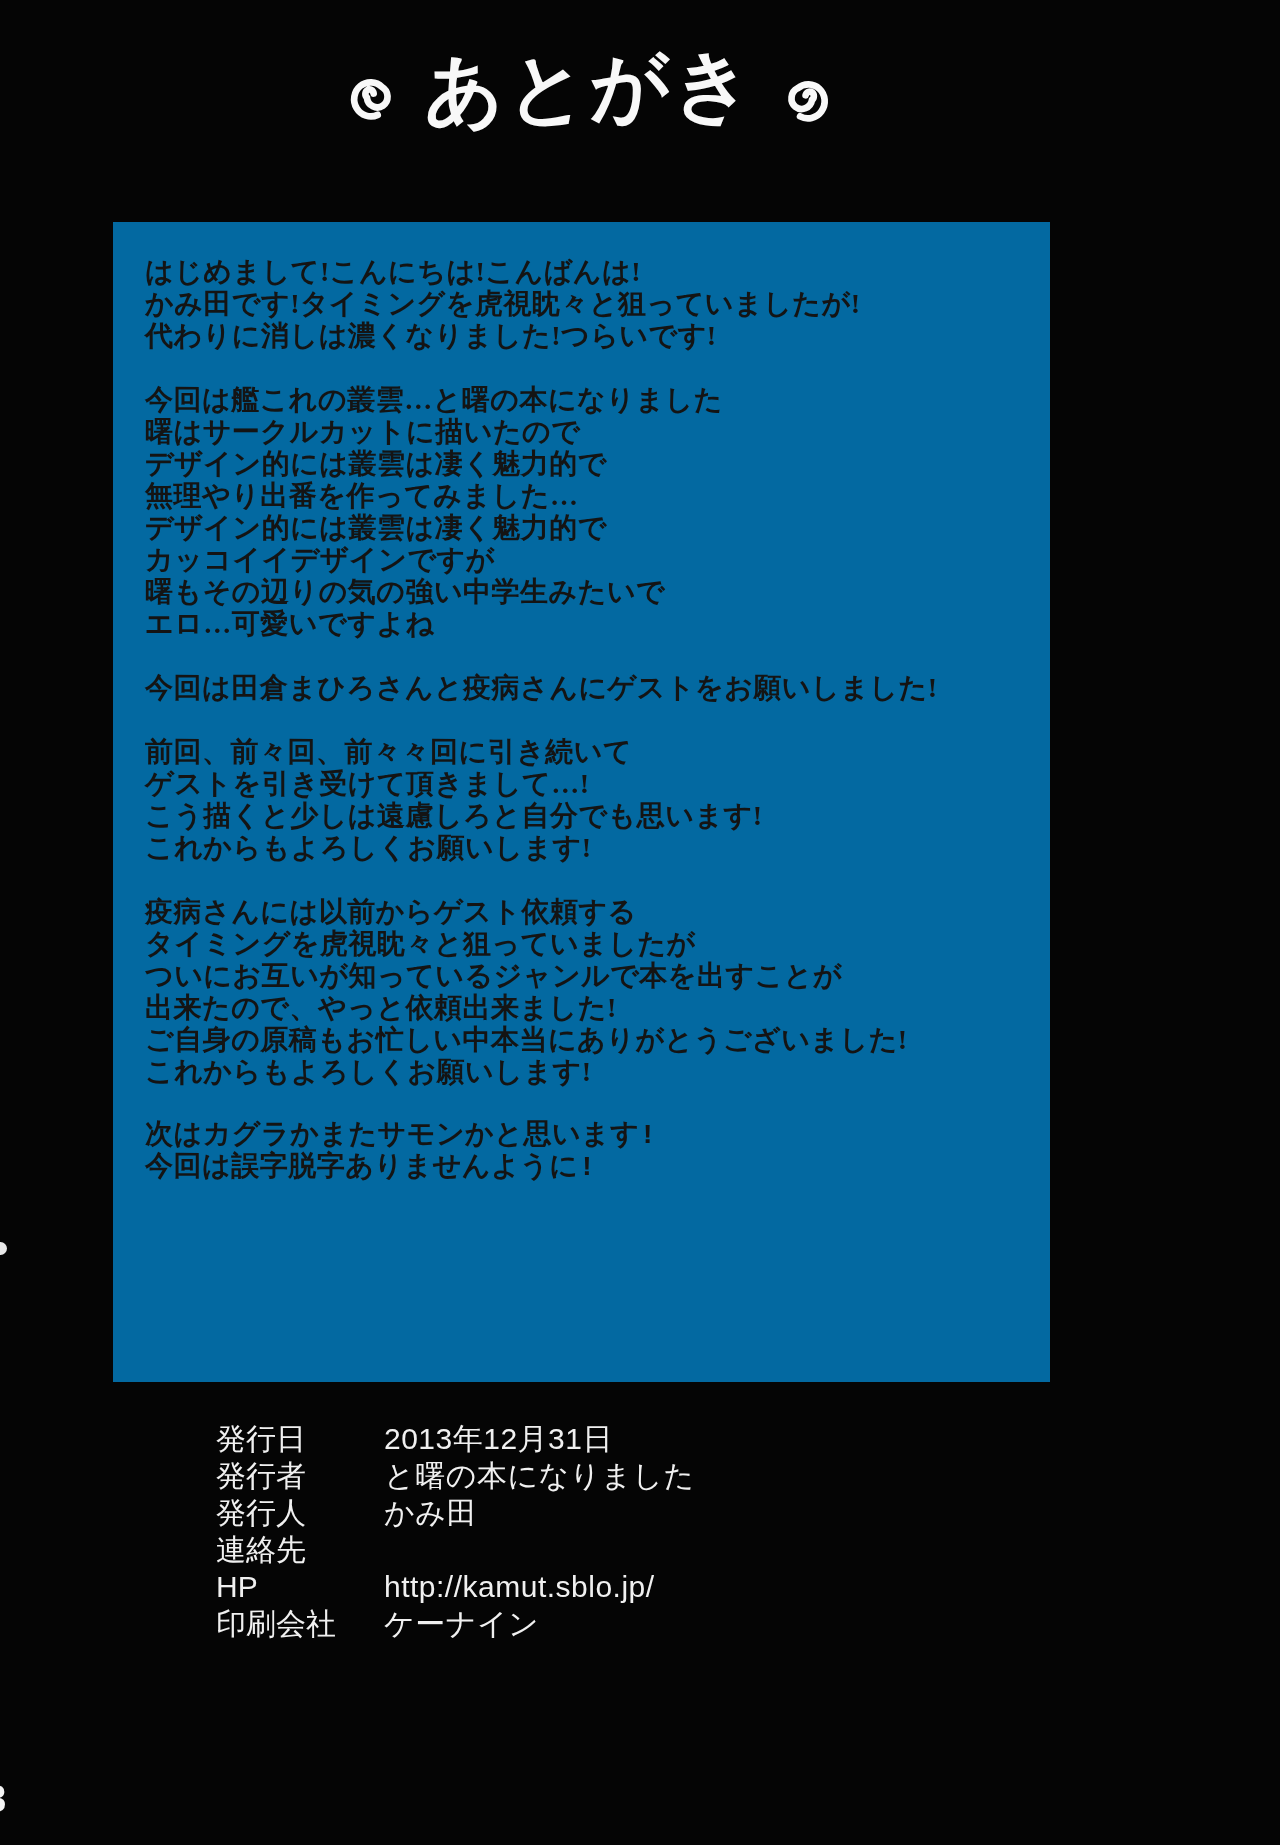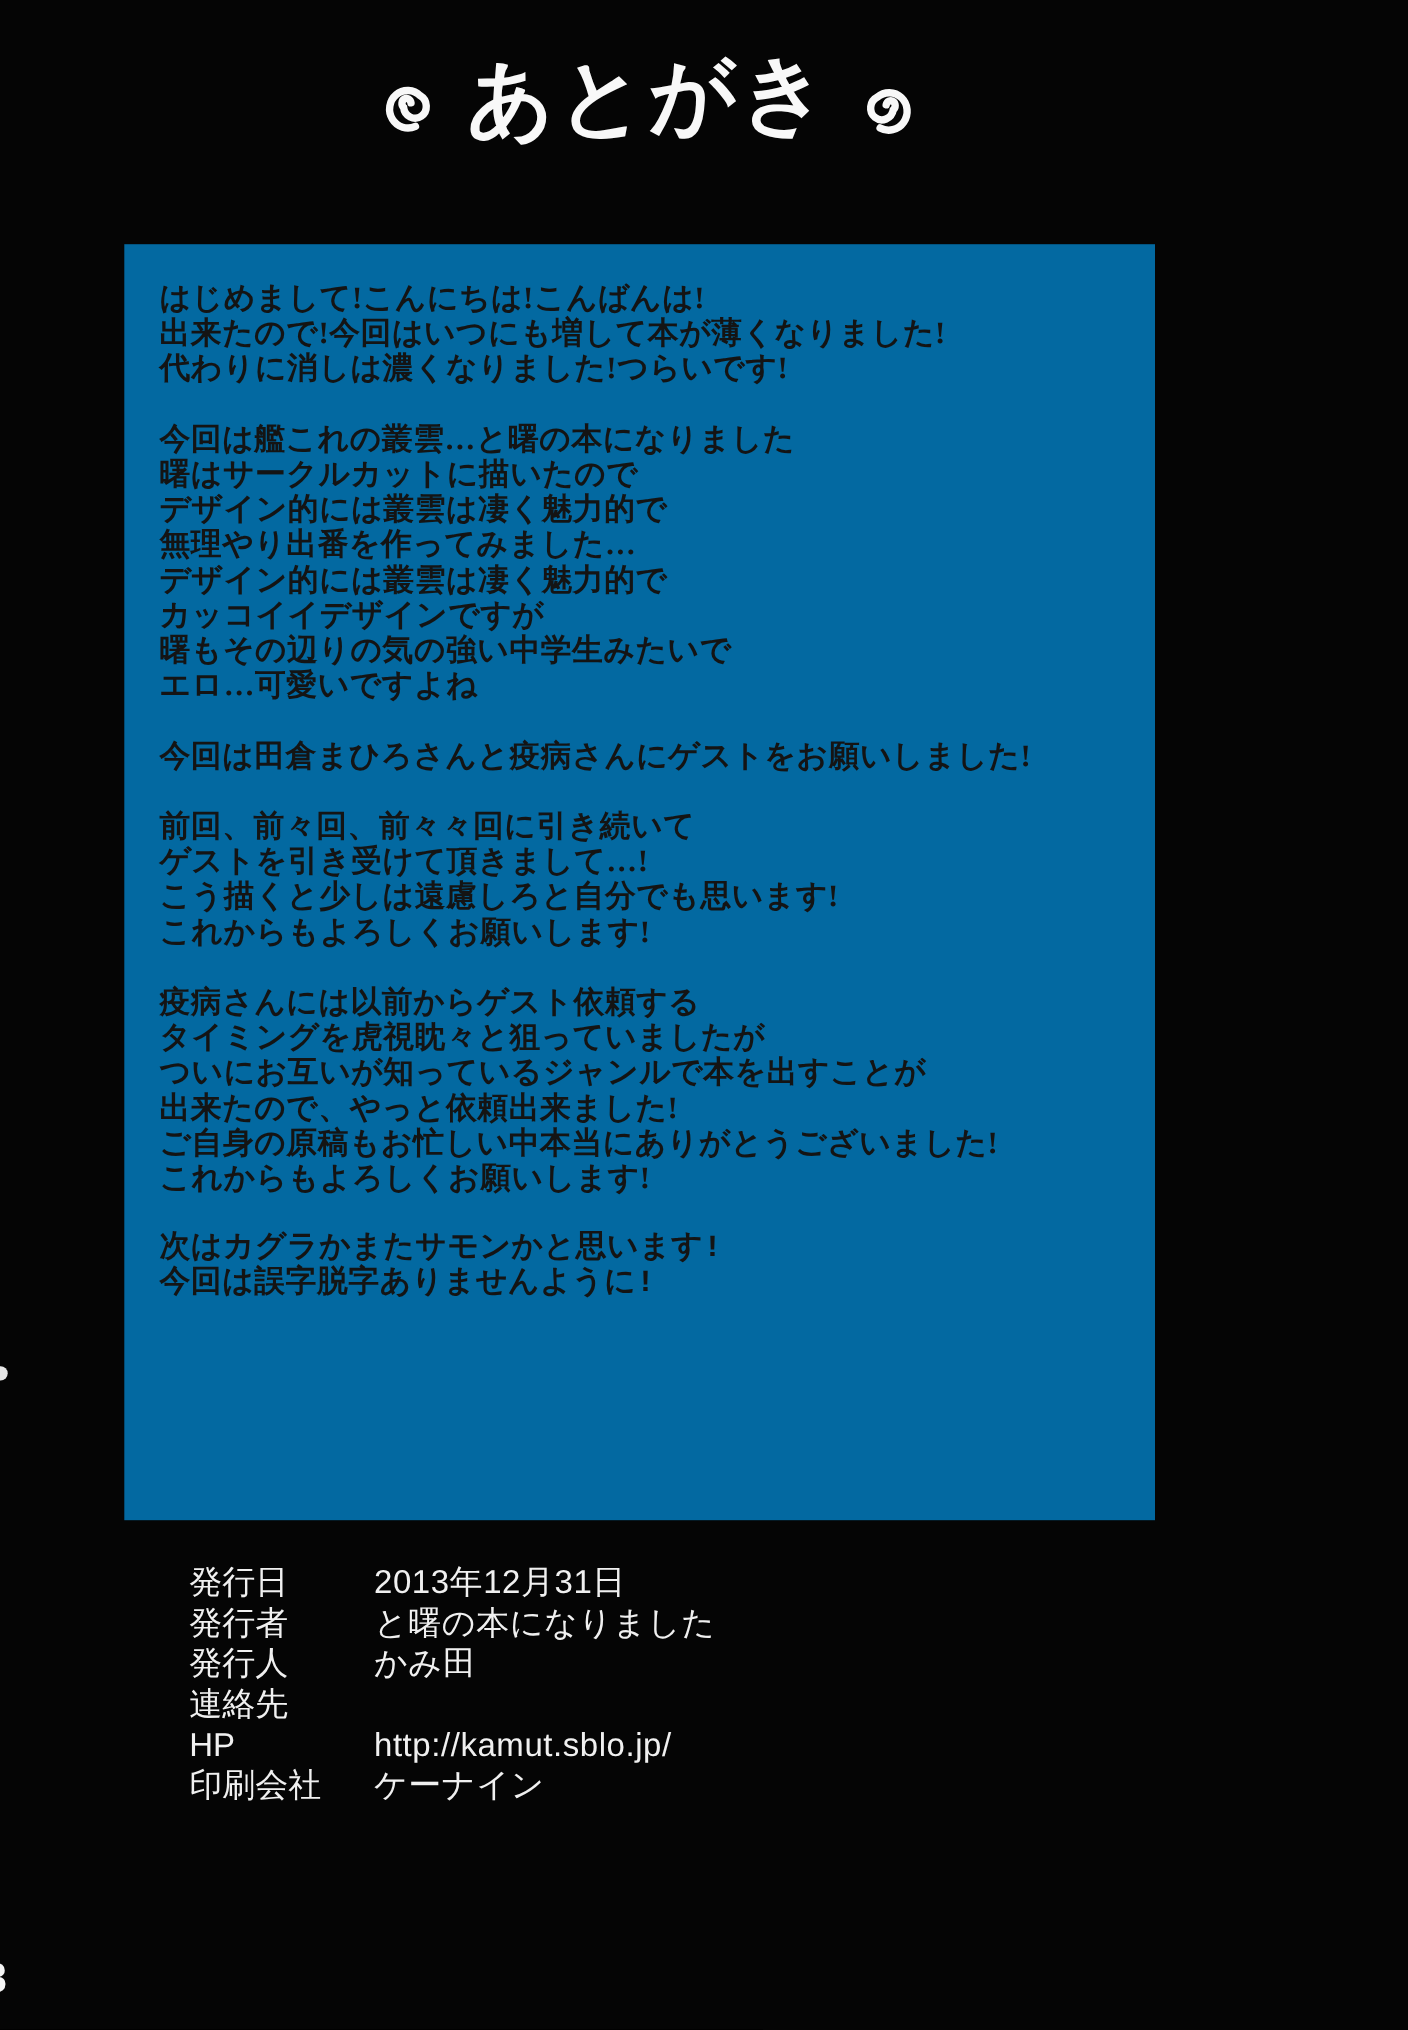--- a/index.html
+++ b/index.html
@@ -37,21 +37,21 @@
   .para { margin:0 0 32px 0; }
   .para:last-child { margin-bottom:0;font-family:Liberation Mono, monospace; }
   .line { white-space:nowrap; letter-spacing:0.5px; }
 
   
   .colophon {
     position:absolute; left:172px; top:1420px;
     color:#f0f0f0; font-size:30px; line-height:37px; font-weight:400;
     font-family:"Liberation Sans", sans-serif;
   }
-  .crow { display:flex; }
+  .crow { display:flex;margin-left:44px; }
   .clabel { width:168px; white-space:nowrap; }
   .cvalue { white-space:nowrap; letter-spacing:0.5px; }
 
   
   .pagenum-fragment {
     position:absolute; left:-15px; top:1778px;
     color:#f5f5f5; font-size:38px; font-weight:700;
     font-family:"Liberation Sans", sans-serif;
   }
   .edge-speck {
@@ -72,21 +72,21 @@
     <svg class="swirl right" viewBox="0 0 60 60">
       <path d="M33 27 a4 4.5 0 1 0 -7 3 a10 10.5 0 1 0 16 -8 a16 16.5 0 1 0 -8 26" fill="none" stroke="#f8f8f8" stroke-width="6.5" stroke-linecap="round"></path>
     </svg>
   </div>
 
   <div class="paper">
     <div class="afterword">
 
       <div class="para">
         <div class="line">はじめまして!こんにちは!こんばんは!</div>
-        <div class="line">出来たので!今回はいつにも増して本が薄くなりました!</div>
+        <div class="line">かみ田です!タイミングを虎視眈々と狙っていましたが!</div>
         <div class="line">代わりに消しは濃くなりました!つらいです!</div>
       </div>
 
       <div class="para">
         <div class="line">今回は艦これの叢雲…と曙の本になりました</div>
         <div class="line">曙はサークルカットに描いたので</div>
         <div class="line">デザイン的には叢雲は凄く魅力的で</div>
         <div class="line">無理やり出番を作ってみました…</div>
         <div class="line">デザイン的には叢雲は凄く魅力的で</div>
         <div class="line">カッコイイデザインですが</div>

